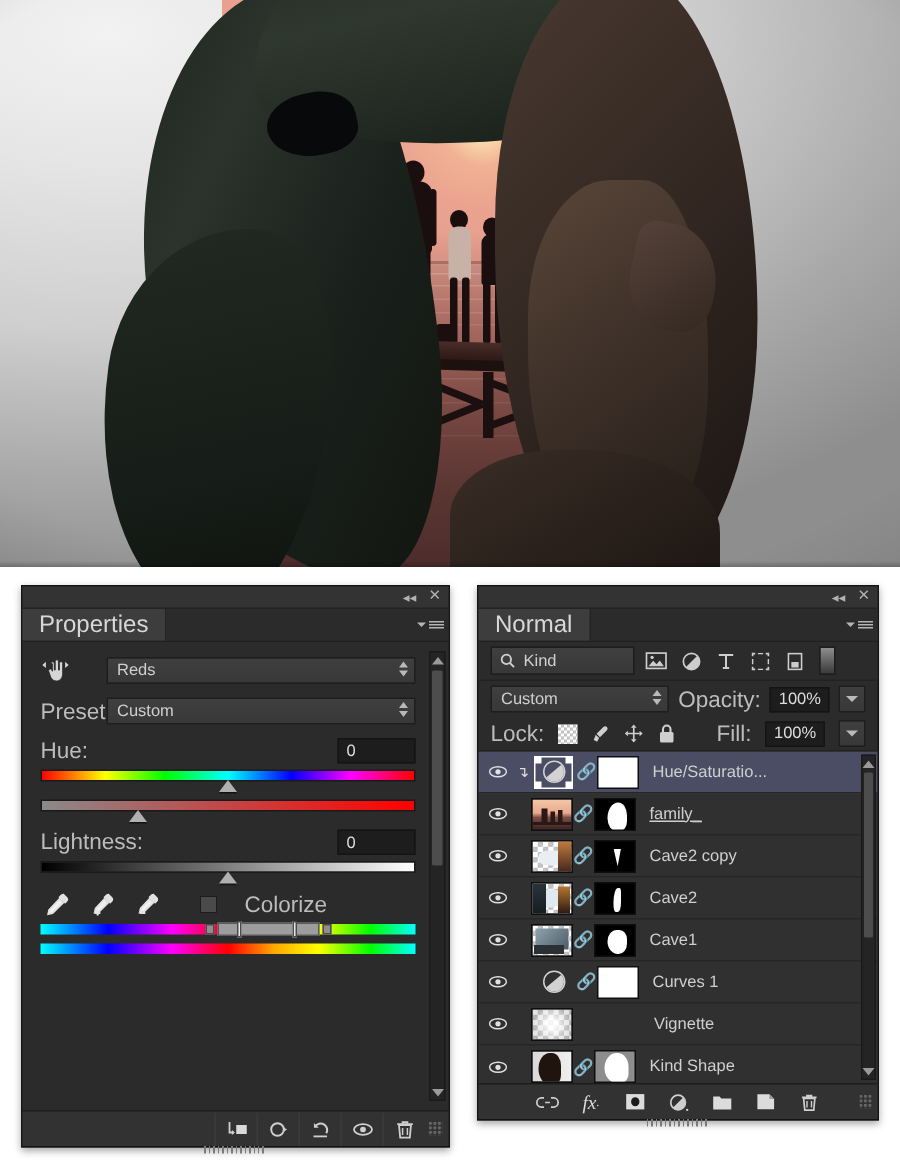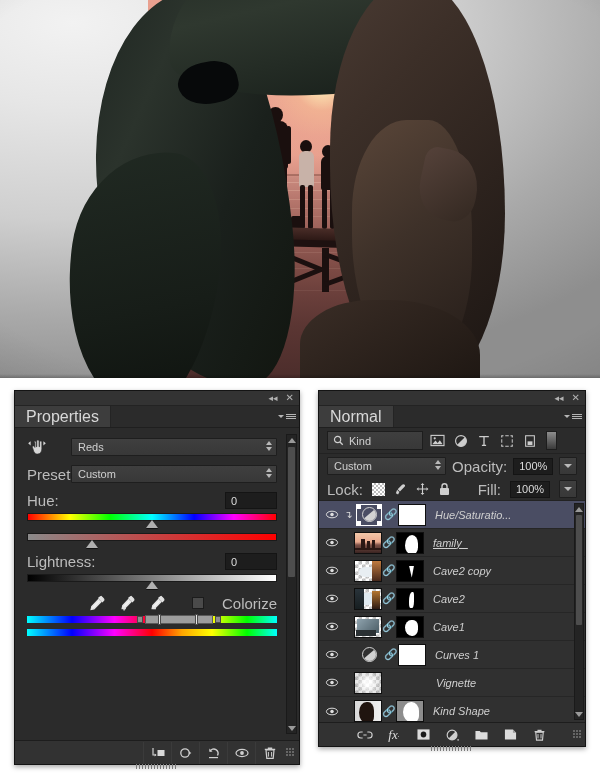--- a/index.html
+++ b/index.html
@@ -204,21 +204,21 @@
     position: absolute; top: 7px; width: 0; height: 0;
     border-left: 6px solid transparent; border-right: 6px solid transparent;
     border-bottom: 8px solid #b0b0b0;
     filter: drop-shadow(0 1px 0 rgba(0,0,0,.6));
   }
   .hue-grad { background: linear-gradient(to right,#ff0000,#ffff00 17%,#00ff00 33%,#00ffff 50%,#0000ff 67%,#ff00ff 83%,#ff0000 100%); }
   .sat-grad { background: linear-gradient(to right,#8a8a8a,#ff0000); }
   .light-grad { background: linear-gradient(to right,#000000,#ffffff); }
   .hue-range-grad { background: linear-gradient(to right,#00ffff 0%,#0000ff 18%,#ff00ff 35%,#ff0000 50%,#ffa500 62%,#ffff00 74%,#00ff00 88%,#00ffff 100%); }
 
-  .eyedroppers { display:flex; align-items:center; gap: 12px; margin: 6px 0 4px 2px; justify-content: flex-end; }
+  .eyedroppers { display:flex; align-items:center; gap: 12px; margin: 6px 0 4px 2px; }
   .eyedrop { width: 18px; height: 18px; position: relative; }
   .chk {
     width: 12px; height: 12px; background: #4a4a4a; border: 1px solid #1c1c1c; margin-left: 14px;
   }
   .degrow { display:flex; justify-content:space-between; color:#c6c6c6; font-size:10.5px; margin: 6px 2px 3px 2px; }
   .rangebar1 { height: 7px; }
   .rangebar2 { height: 7px; margin-top: 5px; }
   .rangectl { position: relative; height: 11px; margin-top:-9px; }
   .rangectl .grayband { position:absolute; top:1px; height:9px; background:#9d9d9d; border:1px solid #5a5a5a;}
   .rangectl .sq { position:absolute; top:2px; width:6px; height:7px; background:#8f8f8f; border:1px solid #4a4a4a;}
@@ -269,21 +269,21 @@
     height: 28px; display:flex; align-items:center; gap:0;
     border-bottom: 1px solid #262626; padding-left: 2px;
   }
   .layer-row.selected { background: #4a4d63; }
   .eye {
     width: 22px; display:flex; align-items:center; justify-content:center; color:#d7d7d7; font-size:11px;
   }
   .thumb-img { width: 28px; height: 22px; border:1px solid #0f0f0f; background:#222; position:relative; overflow:hidden;}
   .chain { width: 14px; display:flex; align-items:center; justify-content:center; color:#c3c3c3; font-size:11px;}
   .mask-img { width: 28px; height: 22px; border:1px solid #0f0f0f; background:#000; position:relative; overflow:hidden;}
-  .layer-name { margin-left: 9px; color: #cfcfcf; font-size: 11px; white-space:nowrap;font-style:italic;}
+  .layer-name { margin-left: 9px; color: #cfcfcf; font-size: 11px; white-space:nowrap;}
   .layer-name.linked { text-decoration: underline; }
   .adj-circle {
     width:15px;height:15px;border-radius:50%;border:1.4px solid #d2d2d2;position:relative;overflow:hidden;
   }
   .adj-circle::after{content:"";position:absolute;left:-2px;top:5px;width:22px;height:9px;background:#d2d2d2;transform:rotate(-40deg);}
   .checker {
     background-image:
       linear-gradient(45deg,#bdbdbd 25%,transparent 25%,transparent 75%,#bdbdbd 75%),
       linear-gradient(45deg,#bdbdbd 25%,#ffffff 25%,#ffffff 75%,#bdbdbd 75%);
     background-size: 7px 7px; background-position: 0 0, 3.5px 3.5px;

